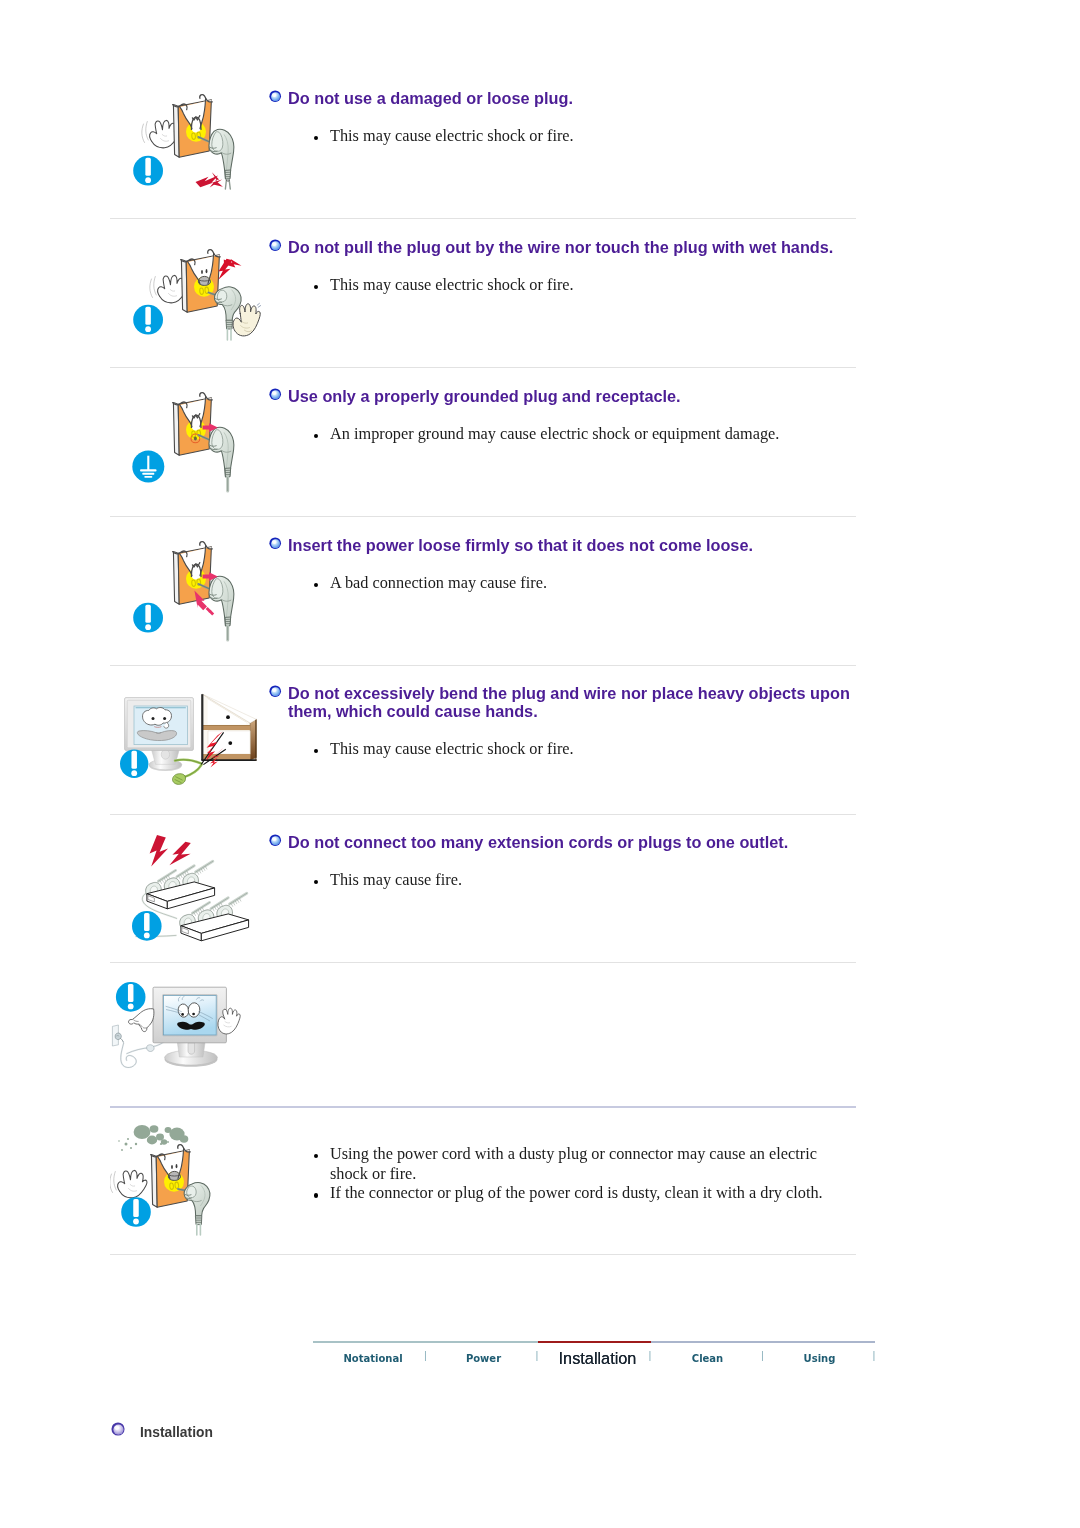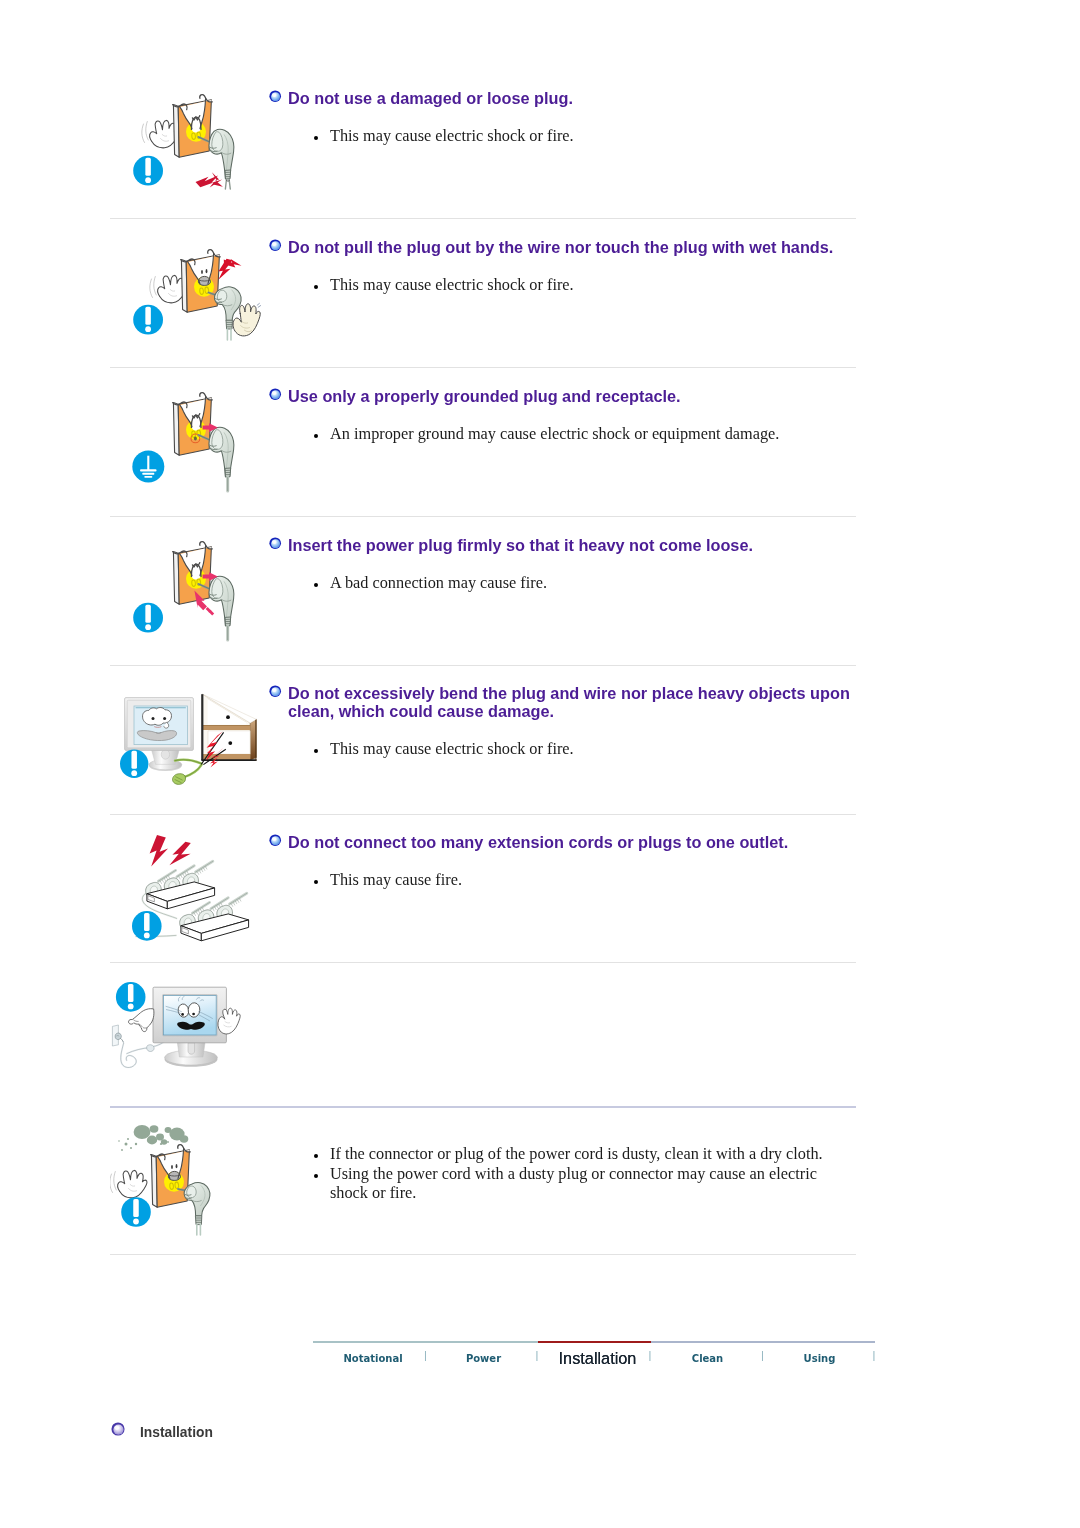--- a/index.html
+++ b/index.html
@@ -398,21 +398,21 @@
           <rect x="35.35" y="72.80" width="5.5" height="18.0" rx="1.6" fill="#fff"></rect>
           <circle cx="38.1" cy="95.20" r="2.9" fill="#fff"></circle>
         </g>
       </svg>
     </div>
 <div class="txtcol" style="top:536px">
   <div class="head"><svg class="orb" viewBox="0 0 16 16">
           <circle cx="8" cy="8" r="7.5" fill="#1524bb"></circle>
           <circle cx="8.5" cy="8.7" r="5.8" fill="url(#orbBlueG)"></circle>
           <ellipse cx="6.7" cy="6.6" rx="2.9" ry="2.4" fill="#ffffff" opacity="0.8"></ellipse>
-        </svg><span>Insert the power plug firmly so that it heavy not come loose.</span></div>
+        </svg><span>Insert the power loose firmly so that it does not come loose.</span></div>
   <ul class="blist">
     <li><span class="dot"></span><span>A bad connection may cause fire.</span></li>
   </ul>
 </div>
 <div class="sep" style="top:814px"></div>
 <div class="illus" style="top:672px;left:110px">
       <svg width="150" height="133" viewBox="0 0 150 133">
         <g transform="translate(0,0)">
           <ellipse cx="55.4" cy="93.8" rx="16.4" ry="5.2" fill="#d6d6d6"></ellipse>
           <ellipse cx="55.4" cy="92.6" rx="16.4" ry="5.2" fill="url(#monStand)" stroke="#c2c2c2" stroke-width="0.5"></ellipse>
@@ -468,21 +468,21 @@
           <rect x="21.45" y="78.80" width="5.5" height="18.0" rx="1.6" fill="#fff"></rect>
           <circle cx="24.2" cy="101.20" r="2.9" fill="#fff"></circle>
         </g>
       </svg>
     </div>
 <div class="txtcol" style="top:684px">
   <div class="head"><svg class="orb" viewBox="0 0 16 16">
           <circle cx="8" cy="8" r="7.5" fill="#1524bb"></circle>
           <circle cx="8.5" cy="8.7" r="5.8" fill="url(#orbBlueG)"></circle>
           <ellipse cx="6.7" cy="6.6" rx="2.9" ry="2.4" fill="#ffffff" opacity="0.8"></ellipse>
-        </svg><span>Do not excessively bend the plug and wire nor place heavy objects upon clean, which could cause damage.</span></div>
+        </svg><span>Do not excessively bend the plug and wire nor place heavy objects upon them, which could cause hands.</span></div>
   <ul class="blist">
     <li><span class="dot"></span><span>This may cause electric shock or fire.</span></li>
   </ul>
 </div>
 <div class="sep" style="top:962px"></div>
 <div class="illus" style="top:822px;left:110px">
       <svg width="150" height="133" viewBox="0 0 150 133">
         <g>
           <path d="M47.0 13.0 L39.6 31.4 L46.6 28.6 L41.2 44.4 L58.0 26.6 L49.6 29.8 L55.8 15.4 Z" fill="#cc1433"></path>
           <path d="M75.4 19.8 L62.4 32.8 L68.8 31.8 L59.4 43.2 L80.6 31.8 L71.2 32.4 L80.8 21.0 Z" fill="#cc1433"></path>
@@ -738,22 +738,22 @@
         </g>
         <g>
           <circle cx="26.0" cy="97.0" r="14.8" fill="#00a0e3"></circle>
           <rect x="23.25" y="84.10" width="5.5" height="18.0" rx="1.6" fill="#fff"></rect>
           <circle cx="26.0" cy="106.50" r="2.9" fill="#fff"></circle>
         </g>
       </svg>
     </div>
 <div class="txtcol" style="top:1125px">
   <ul class="blist">
+    <li><span class="dot"></span><span>Using the power cord with a dusty plug or connector may cause an electric shock or fire.</span></li>
     <li><span class="dot"></span><span>If the connector or plug of the power cord is dusty, clean it with a dry cloth.</span></li>
-    <li><span class="dot"></span><span>Using the power cord with a dusty plug or connector may cause an electric shock or fire.</span></li>
   </ul>
 </div>
 <div class="nav">
       <i class="navseg" style="left:0.0px;width:225.0px;background:#a8c2c6"></i>
       <i class="navseg" style="left:225.0px;width:113.0px;background:#9e1b1b"></i>
       <i class="navseg" style="left:338.0px;width:224.0px;background:#aab5cc"></i>
       <div class="navcell" style="left:60.0px"><span class="navlbl">Notational</span></div>
       <div class="navcell" style="left:170.5px"><span class="navlbl">Power</span></div>
       <div class="navcell" style="left:284.5px"><span class="navlbl active">Installation</span></div>
       <div class="navcell" style="left:394.5px"><span class="navlbl">Clean</span></div>

